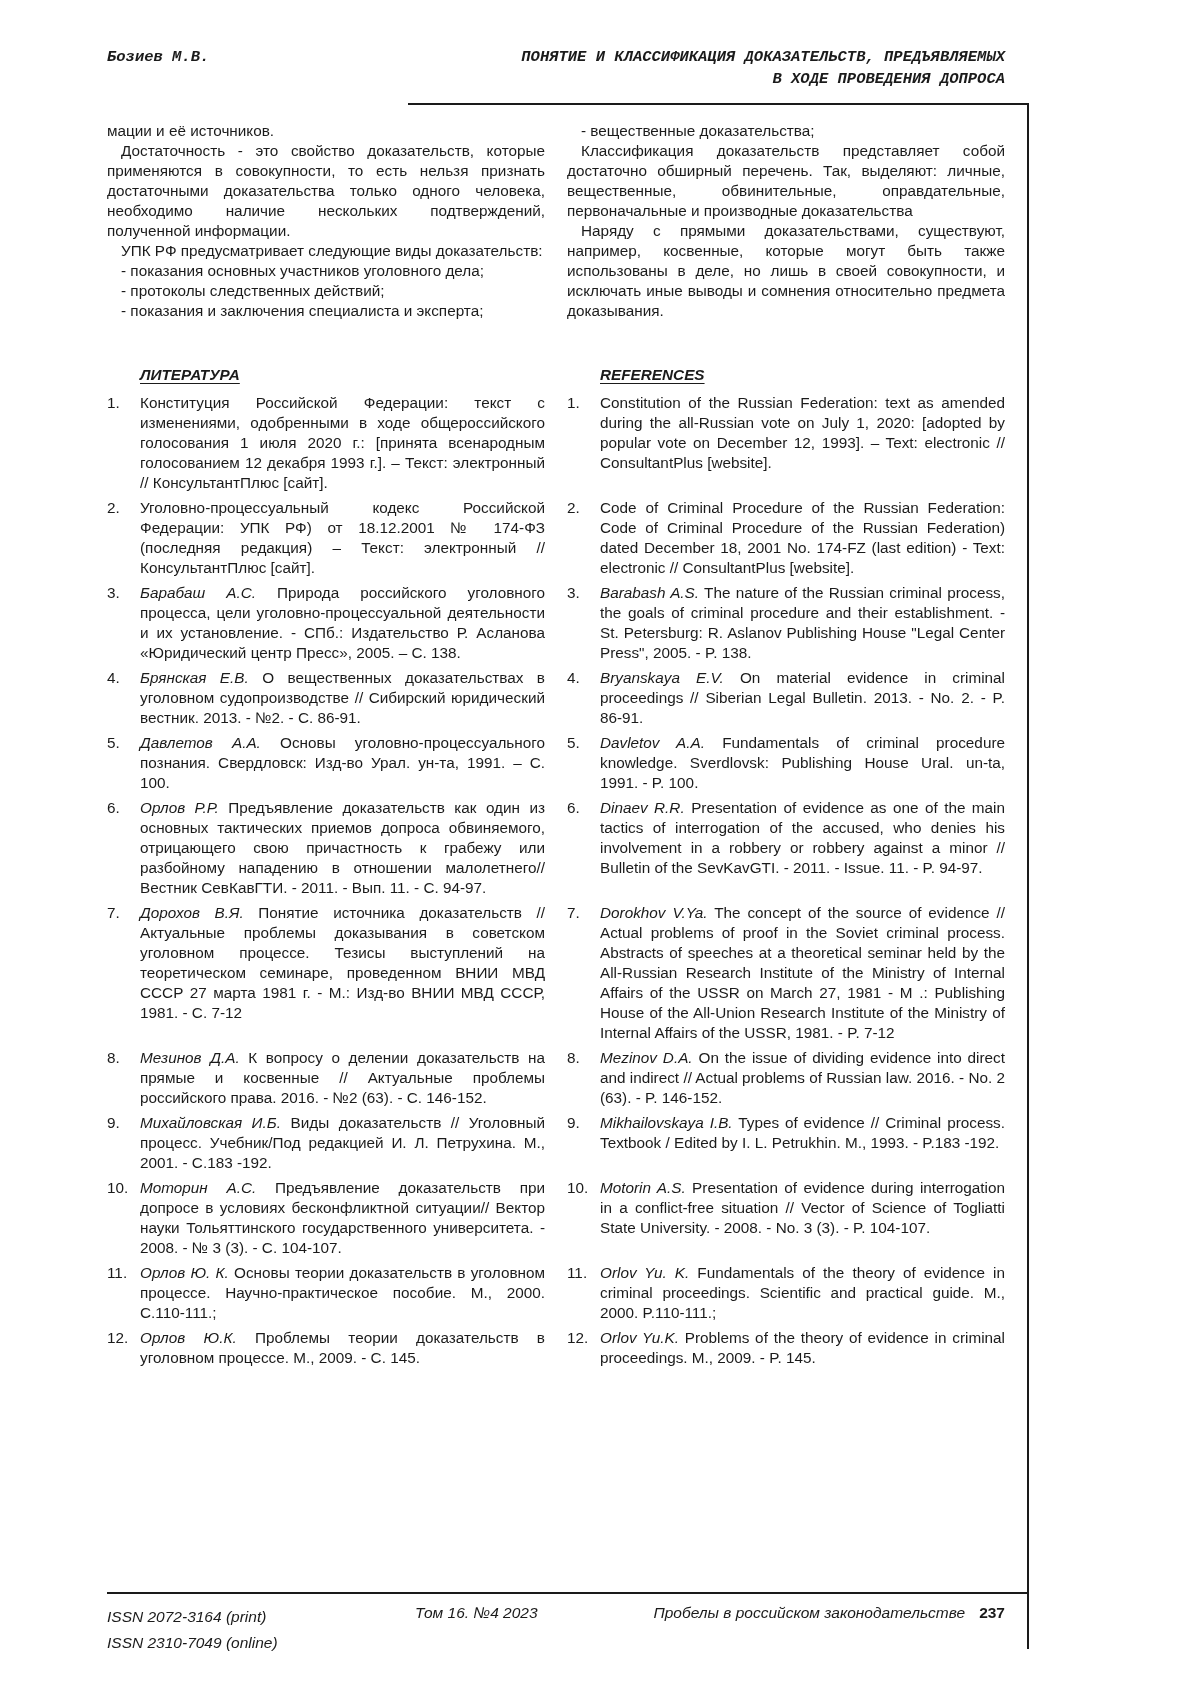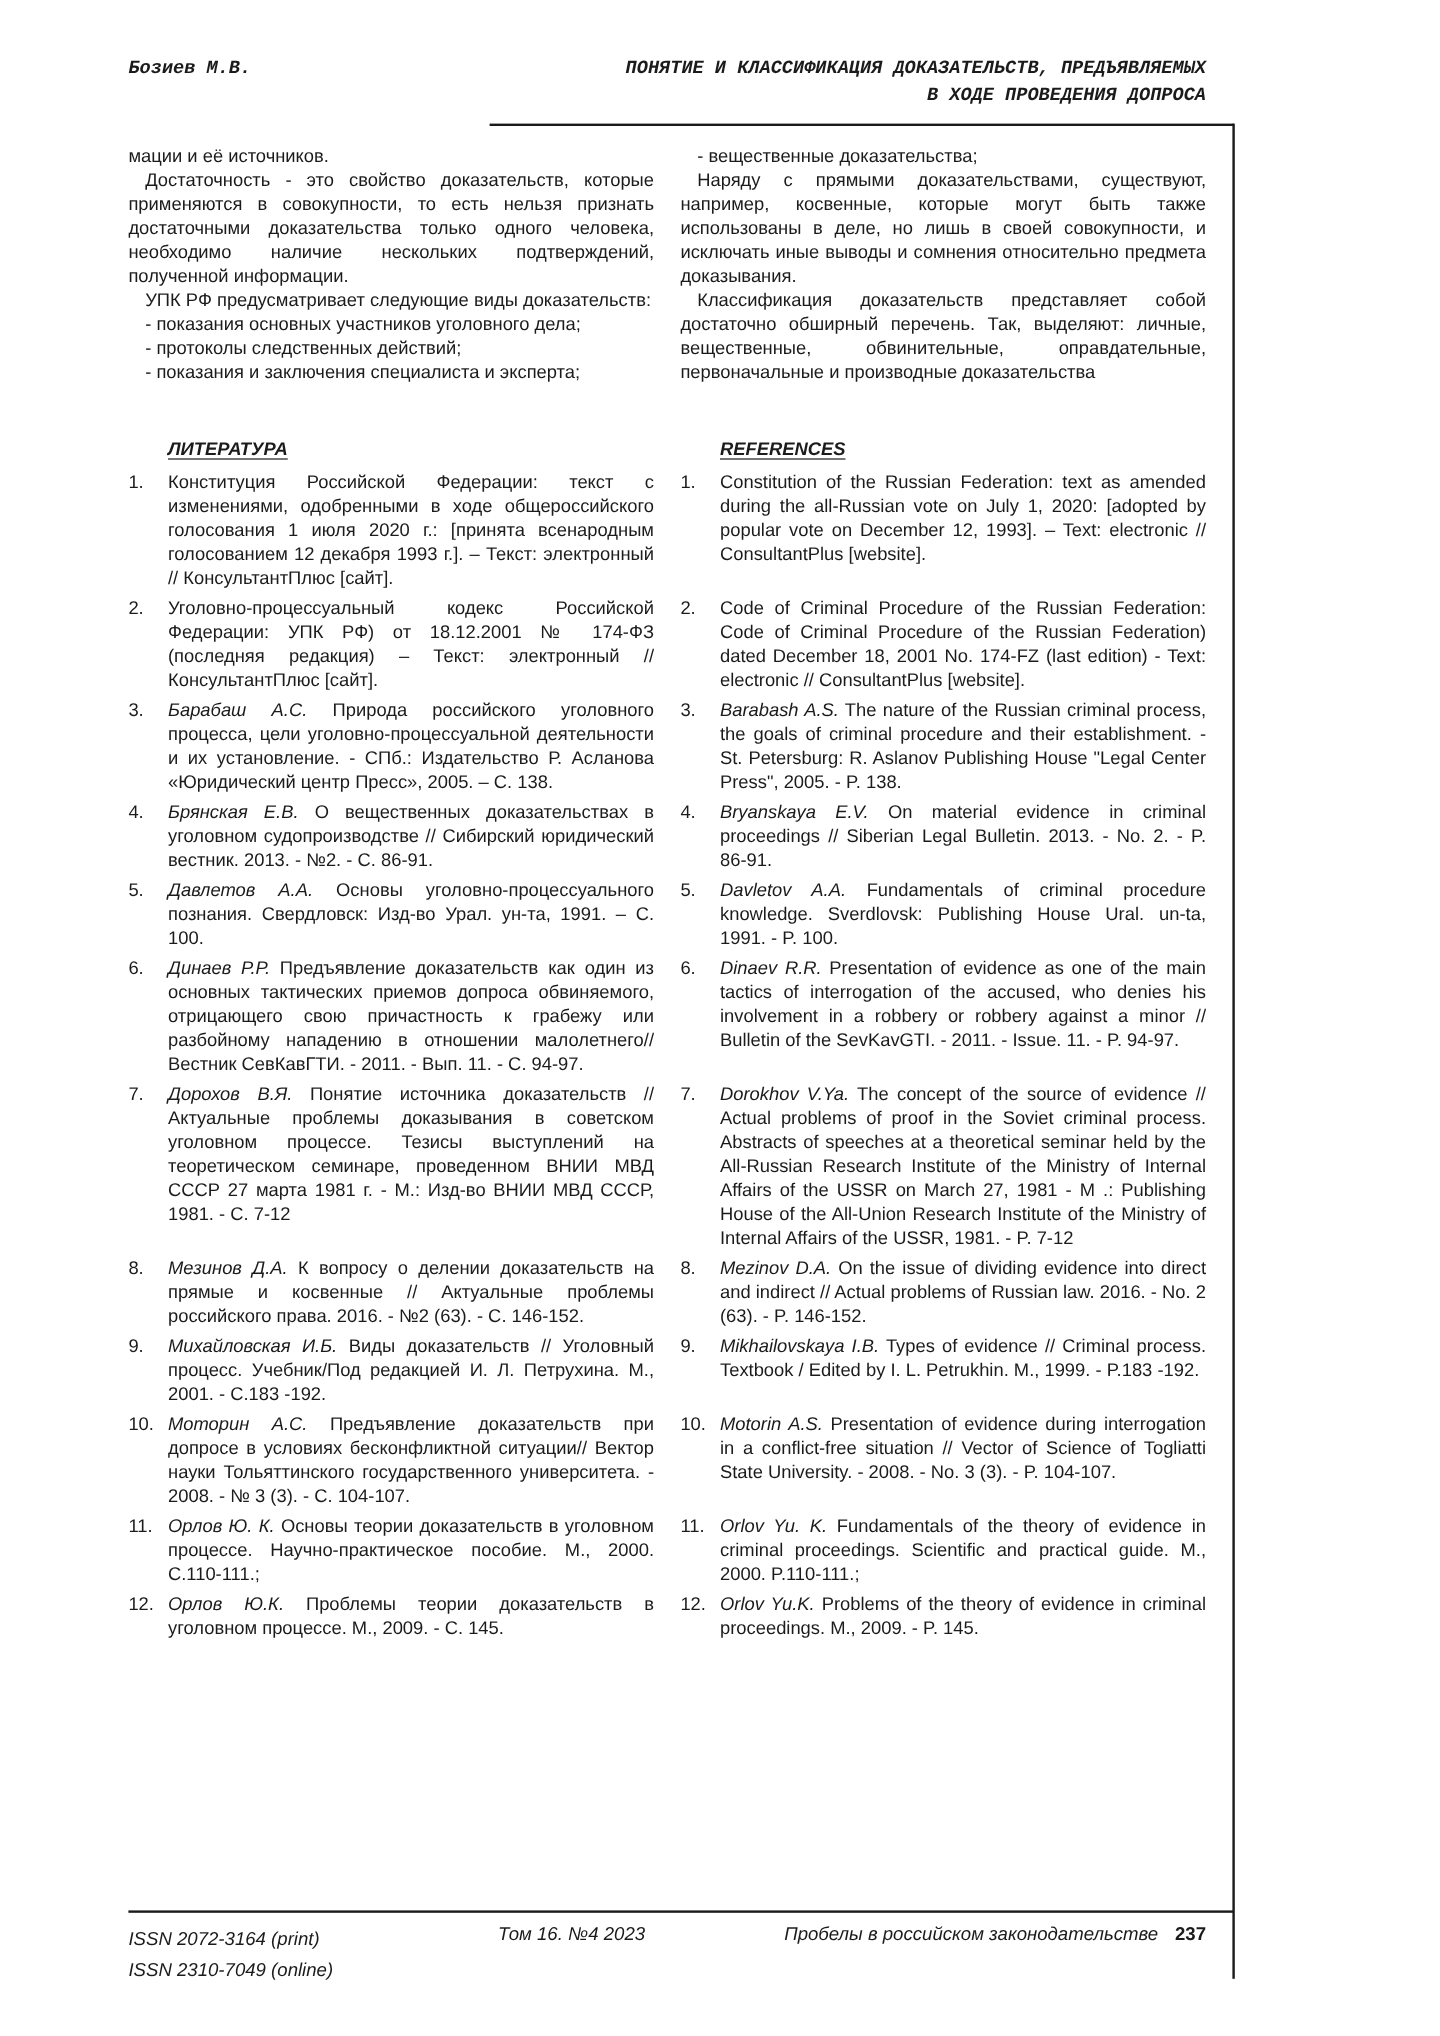--- a/index.html
+++ b/index.html
@@ -92,22 +92,22 @@
       <section class="col">
         <p>мации и её источников.</p>
         <p class="indent">Достаточность - это свойство доказательств, которые применяются в совокупности, то есть нельзя признать достаточными доказательства только одного человека, необходимо наличие нескольких подтверждений, полученной информации.</p>
         <p class="indent">УПК РФ предусматривает следующие виды доказательств:</p>
         <p class="dash">- показания основных участников уголовного дела;</p>
         <p class="dash">- протоколы следственных действий;</p>
         <p class="dash">- показания и заключения специалиста и эксперта;</p>
       </section>
       <section class="col">
         <p class="dash">- вещественные доказательства;</p>
+        <p class="indent">Классификация доказательств представляет собой достаточно обширный перечень. Так, выделяют: личные, вещественные, обвинительные, оправдательные, первоначальные и производные доказательства</p>
         <p class="indent">Наряду с прямыми доказательствами, существуют, например, косвенные, которые могут быть также использованы в деле, но лишь в своей совокупности, и исключать иные выводы и сомнения относительно предмета доказывания.</p>
-        <p class="indent">Классификация доказательств представляет собой достаточно обширный перечень. Так, выделяют: личные, вещественные, обвинительные, оправдательные, первоначальные и производные доказательства</p>
       </section>
     </div>
 
     <div class="refs-grid">
       <h3 class="section-heading">ЛИТЕРАТУРА</h3>
       <h3 class="section-heading">REFERENCES</h3>
 
       <div class="ref">
           <span class="ref-num">1.</span>
           <span class="ref-body"><i class="ref-author"></i> <span>Конституция Российской Федерации: текст с изменениями, одобренными в ходе общероссийского голосования 1 июля 2020 г.: [принята всенародным голосованием 12 декабря 1993 г.]. – Текст: электронный // КонсультантПлюс [сайт].</span></span>
@@ -148,21 +148,21 @@
           <span class="ref-num">5.</span>
           <span class="ref-body"><i class="ref-author">Давлетов А.А.</i> <span>Основы уголовно-процессуального познания. Свердловск: Изд-во Урал. ун-та, 1991. – С. 100.</span></span>
         </div>
       <div class="ref">
           <span class="ref-num">5.</span>
           <span class="ref-body"><i class="ref-author">Davletov A.A.</i> <span>Fundamentals of criminal procedure knowledge. Sverdlovsk: Publishing House Ural. un-ta, 1991. - P. 100.</span></span>
         </div>
 
       <div class="ref">
           <span class="ref-num">6.</span>
-          <span class="ref-body"><i class="ref-author">Динаев Р.Р.</i> <span>Предъявление доказательств как один из основных тактических приемов допроса обвиняемого, отрицающего свою причастность к грабежу или разбойному нападению в отношении малолетнего// Вестник СевКавГТИ. - 2011. - Вып. 11. - С. 94-97.</span></span>
+          <span class="ref-body"><i class="ref-author">Орлов Р.Р.</i> <span>Предъявление доказательств как один из основных тактических приемов допроса обвиняемого, отрицающего свою причастность к грабежу или разбойному нападению в отношении малолетнего// Вестник СевКавГТИ. - 2011. - Вып. 11. - С. 94-97.</span></span>
         </div>
       <div class="ref">
           <span class="ref-num">6.</span>
           <span class="ref-body"><i class="ref-author">Dinaev R.R.</i> <span>Presentation of evidence as one of the main tactics of interrogation of the accused, who denies his involvement in a robbery or robbery against a minor // Bulletin of the SevKavGTI. - 2011. - Issue. 11. - P. 94-97.</span></span>
         </div>
 
       <div class="ref">
           <span class="ref-num">7.</span>
           <span class="ref-body"><i class="ref-author">Дорохов В.Я.</i> <span>Понятие источника доказательств // Актуальные проблемы доказывания в советском уголовном процессе. Тезисы выступлений на теоретическом семинаре, проведенном ВНИИ МВД СССР 27 марта 1981 г. - М.: Изд-во ВНИИ МВД СССР, 1981. - С. 7-12</span></span>
         </div>
@@ -179,21 +179,21 @@
           <span class="ref-num">8.</span>
           <span class="ref-body"><i class="ref-author">Mezinov D.A.</i> <span>On the issue of dividing evidence into direct and indirect // Actual problems of Russian law. 2016. - No. 2 (63). - P. 146-152.</span></span>
         </div>
 
       <div class="ref">
           <span class="ref-num">9.</span>
           <span class="ref-body"><i class="ref-author">Михайловская И.Б.</i> <span>Виды доказательств // Уголовный процесс. Учебник/Под редакцией И. Л. Петрухина. М., 2001. - С.183 -192.</span></span>
         </div>
       <div class="ref">
           <span class="ref-num">9.</span>
-          <span class="ref-body"><i class="ref-author">Mikhailovskaya I.B.</i> <span>Types of evidence // Criminal process. Textbook / Edited by I. L. Petrukhin. M., 1999. - P.183 -192.</span></span>
+          <span class="ref-body"><i class="ref-author">Mikhailovskaya I.B.</i> <span>Types of evidence // Criminal process. Textbook / Edited by I. L. Petrukhin. M., 1993. - P.183 -192.</span></span>
         </div>
 
       <div class="ref">
           <span class="ref-num">10.</span>
           <span class="ref-body"><i class="ref-author">Моторин А.С.</i> <span>Предъявление доказательств при допросе в условиях бесконфликтной ситуации// Вектор науки Тольяттинского государственного университета. - 2008. - № 3 (3). - С. 104-107.</span></span>
         </div>
       <div class="ref">
           <span class="ref-num">10.</span>
           <span class="ref-body"><i class="ref-author">Motorin A.S.</i> <span>Presentation of evidence during interrogation in a conflict-free situation // Vector of Science of Togliatti State University. - 2008. - No. 3 (3). - P. 104-107.</span></span>
         </div>

